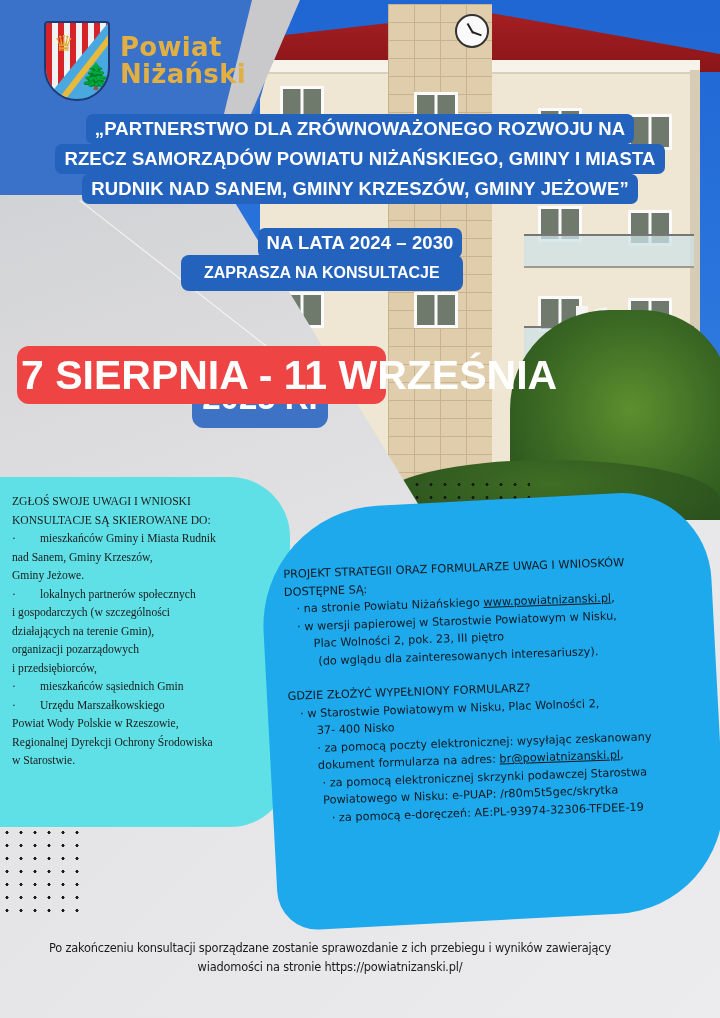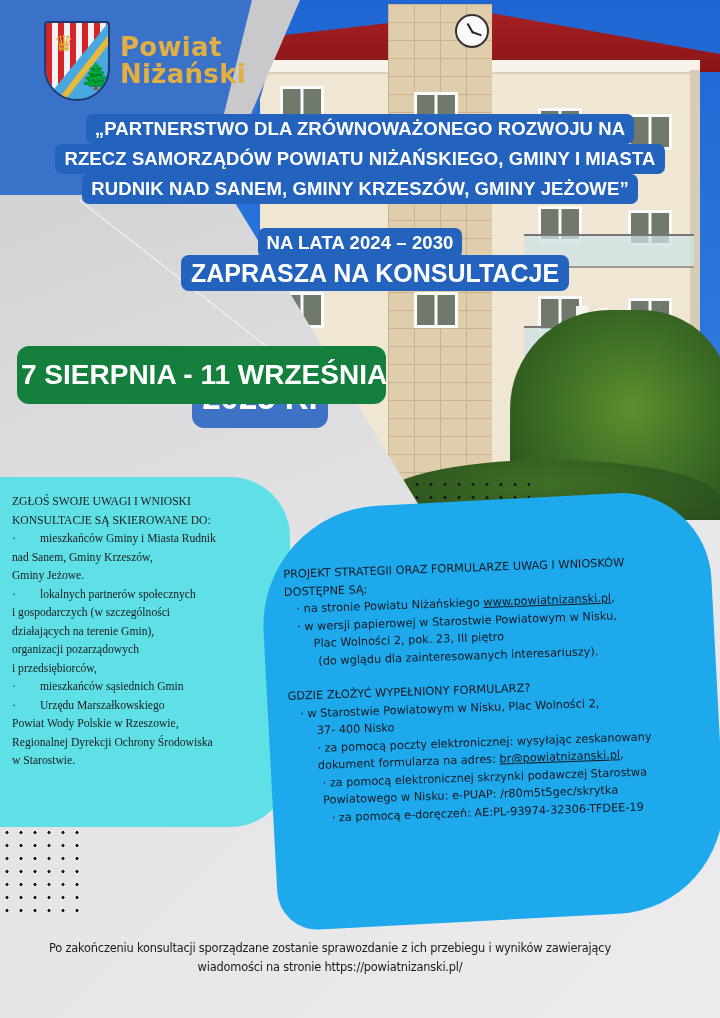--- a/index.html
+++ b/index.html
@@ -99,28 +99,28 @@
   .tline {
     background: #2362bd;
     color: #ffffff; font-weight: bold; font-size: 18.5px; letter-spacing: 0.1px;
     padding: 3px 9px; border-radius: 7px; line-height: 24px; white-space: nowrap;
   }
   .tline.l1 { margin-left: 0; }
   .tline.l4 { padding: 3px 9px; margin-top: 24px; }
 
   .invite {
     position: absolute; left: 181px; top: 255px;
-    background: #2362bd; color: #fff; font-weight: bold; font-size: 25px;
-    padding: 6px 10px; border-radius: 8px; line-height: 24px;
+    background: #2362bd; color: #fff; font-weight: bold; font-size: 16px;
+    padding: 6px 23px; border-radius: 8px; line-height: 24px;
   }
 
   .date-main {
     position: absolute; left: 17px; top: 346px; width: 369px; height: 58px;
-    background: #15803d; border-radius: 12px;
-    color: #fff; font-weight: bold; font-size: 28px; line-height: 58px; text-align: center;
+    background: #ef4444; border-radius: 12px;
+    color: #fff; font-weight: bold; font-size: 41px; line-height: 58px; text-align: center;
     white-space: nowrap; padding-left: 4px;
   }
   .date-year {
     position: absolute; left: 192px; top: 372px; width: 136px; height: 56px;
     background: #3d72c4; border-radius: 0 0 12px 12px;
     color: #fff; font-weight: bold; font-size: 33px; line-height: 52px; text-align: center;
   }
 
   
   .dots {

